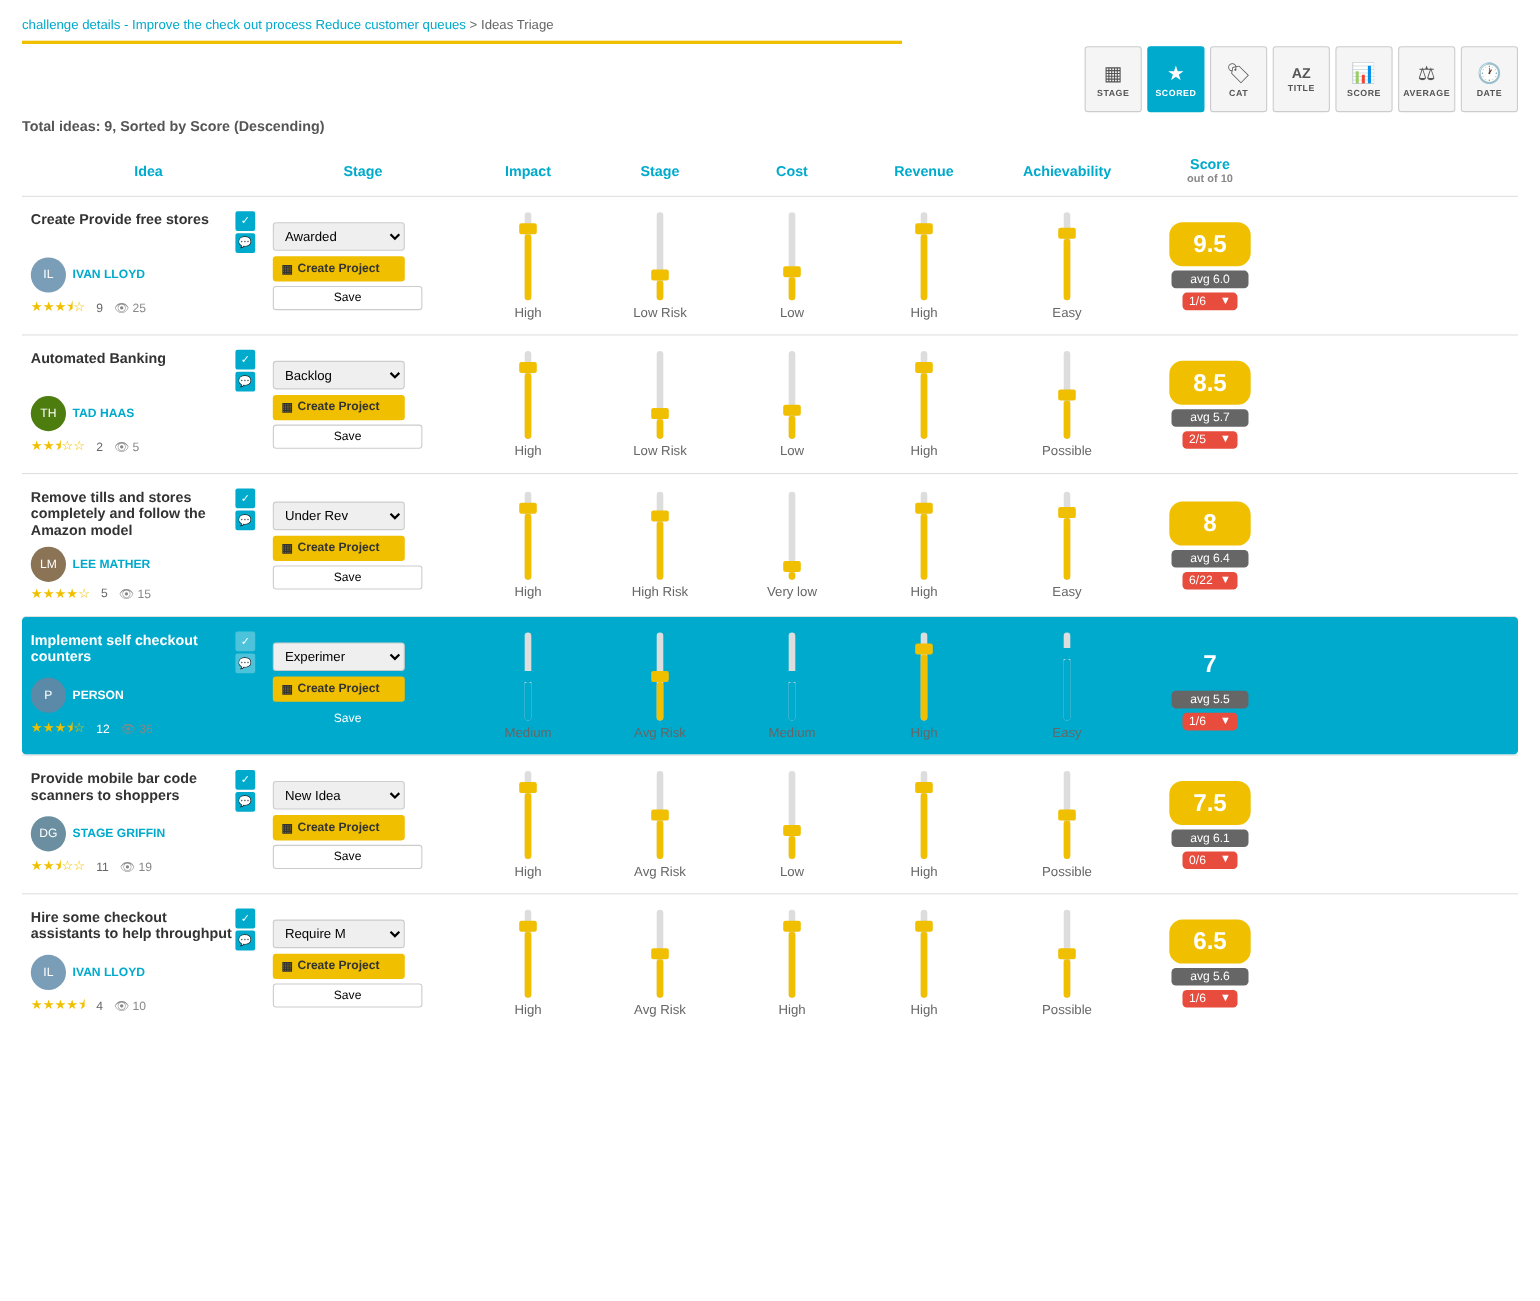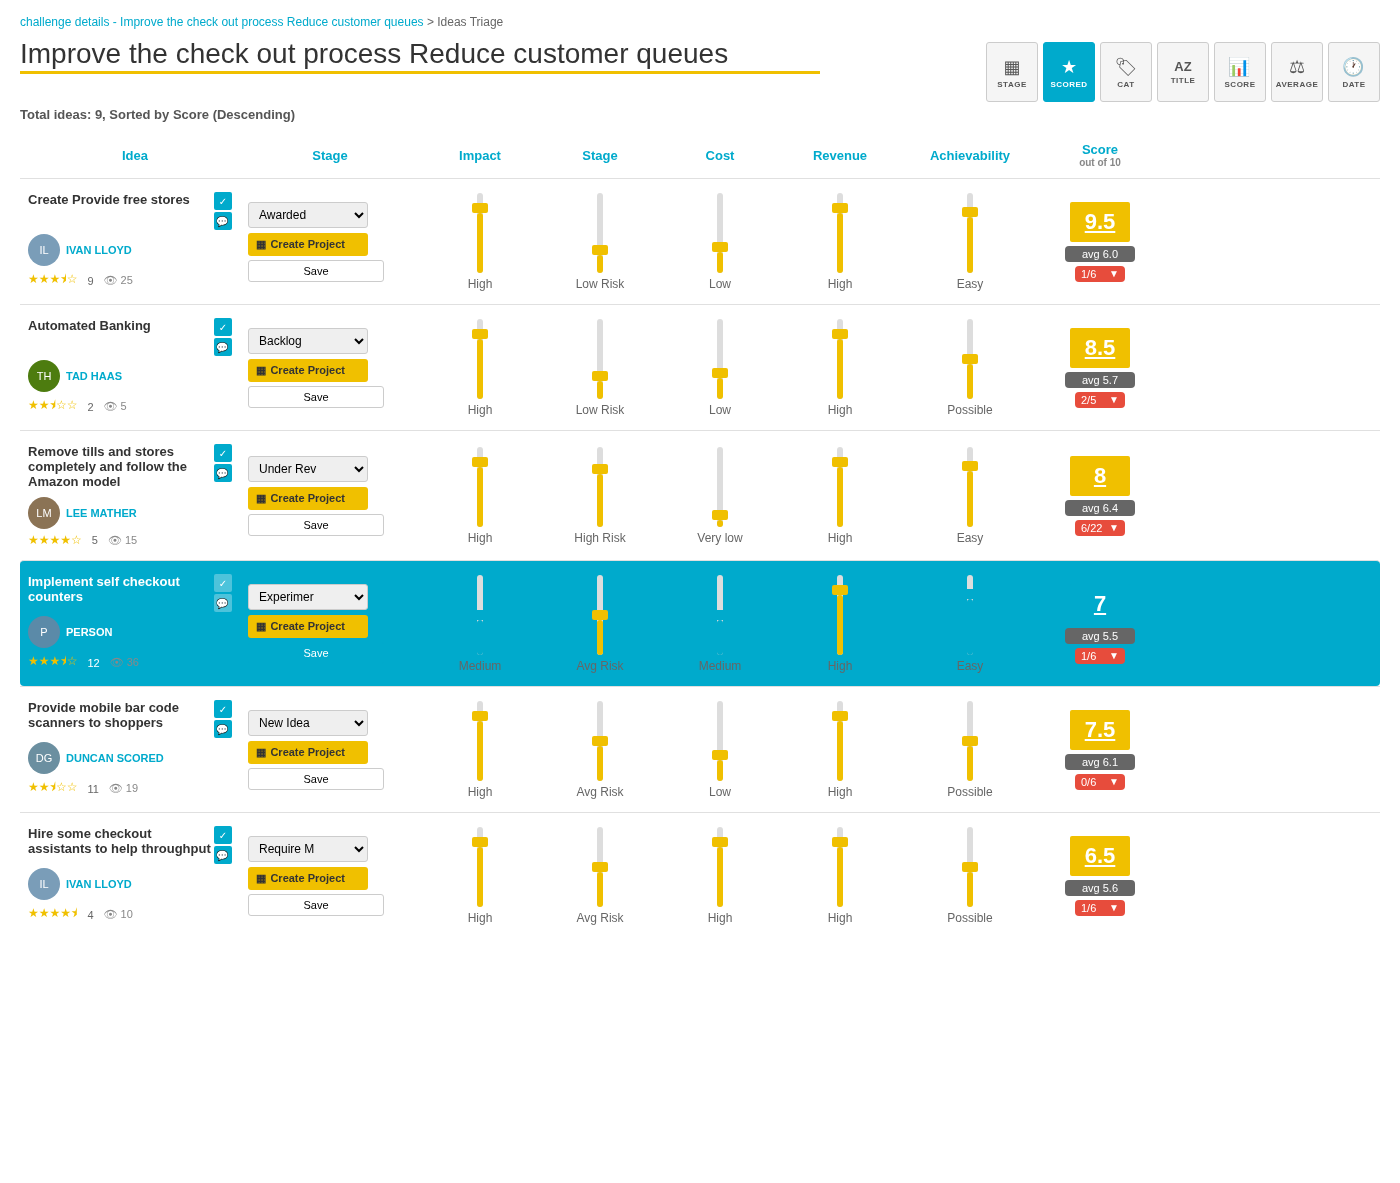--- a/index.html
+++ b/index.html
@@ -60,40 +60,39 @@
     .slider-cell { display: flex; flex-direction: column; align-items: center; justify-content: center; padding: 4px; }
     .slider-container { position: relative; width: 20px; height: 80px; display: flex; flex-direction: column; align-items: center; justify-content: center; }
     .slider-track { width: 6px; height: 80px; background: #ddd; border-radius: 3px; position: relative; }
     .slider-fill { position: absolute; bottom: 0; width: 6px; border-radius: 3px; background: #f0c000; }
     .slider-fill.cyan { background: #00aacc; }
     .slider-thumb { position: absolute; width: 16px; height: 10px; background: #f0c000; border-radius: 2px; left: -5px; cursor: pointer; }
     .slider-thumb.cyan { background: #00aacc; }
     .slider-label { font-size: 12px; color: #666; margin-top: 4px; text-align: center; white-space: nowrap; }
     
     .score-cell { display: flex; flex-direction: column; align-items: center; gap: 4px; padding: 4px 8px; }
-    .score-main { background: #f0c000; color: #fff; font-size: 22px; font-weight: bold; border-radius: 2px; width: 60px; height: 40px; display: flex; align-items: center; justify-content: center; text-decoration: underline; }
+    .score-main { background: #f0c000; color: #fff; font-size: 22px; font-weight: bold; border-radius: 12px; width: 74px; height: 40px; display: flex; align-items: center; justify-content: center; }
     .score-main.cyan { background: #00aacc; }
     .score-avg { background: #666; color: #fff; font-size: 11px; border-radius: 4px; padding: 2px 8px; width: 70px; text-align: center; }
     .score-count { background: #e74c3c; color: #fff; font-size: 11px; border-radius: 4px; padding: 2px 6px; width: 50px; text-align: center; display: flex; align-items: center; justify-content: space-between; }
     .score-count-arrow { font-size: 10px; }
   </style>
 </head>
 <body>
 
 <div class="page-container">
 
   <div class="breadcrumb">
     <a href="#">challenge details - Improve the check out process Reduce customer queues</a>
     <span> &gt; </span>
     <span>Ideas Triage</span>
   </div>
 
   <div class="header-row">
     <div>
-      <h1 class="page-title">Improve the check out process Reduce customer queues</h1>
       <div class="title-underline"></div>
     </div>
 
     <div class="toolbar">
       <div class="toolbar-btn">
         <span class="tb-icon">▦</span>
         <span class="tb-label">STAGE</span>
       </div>
       <div class="toolbar-btn active">
         <span class="tb-icon">★</span>
@@ -528,21 +527,21 @@
     <div class="idea-cell">
       <div class="idea-header">
         <div class="idea-title">Provide mobile bar code scanners to shoppers</div>
         <div class="idea-icons">
           <div class="idea-icon">✓</div>
           <div class="idea-icon">💬</div>
         </div>
       </div>
       <div class="author-row">
         <div class="avatar" style="background:#6b8fa0;">DG</div>
-        <span class="author-name">DUNCAN SCORED</span>
+        <span class="author-name">STAGE GRIFFIN</span>
       </div>
       <div class="idea-meta">
         <span class="stars">★★⯨☆☆</span>
         <span>11</span>
         <span class="views">👁 19</span>
       </div>
     </div>
 
     <div class="stage-cell">
       <select class="stage-select">

